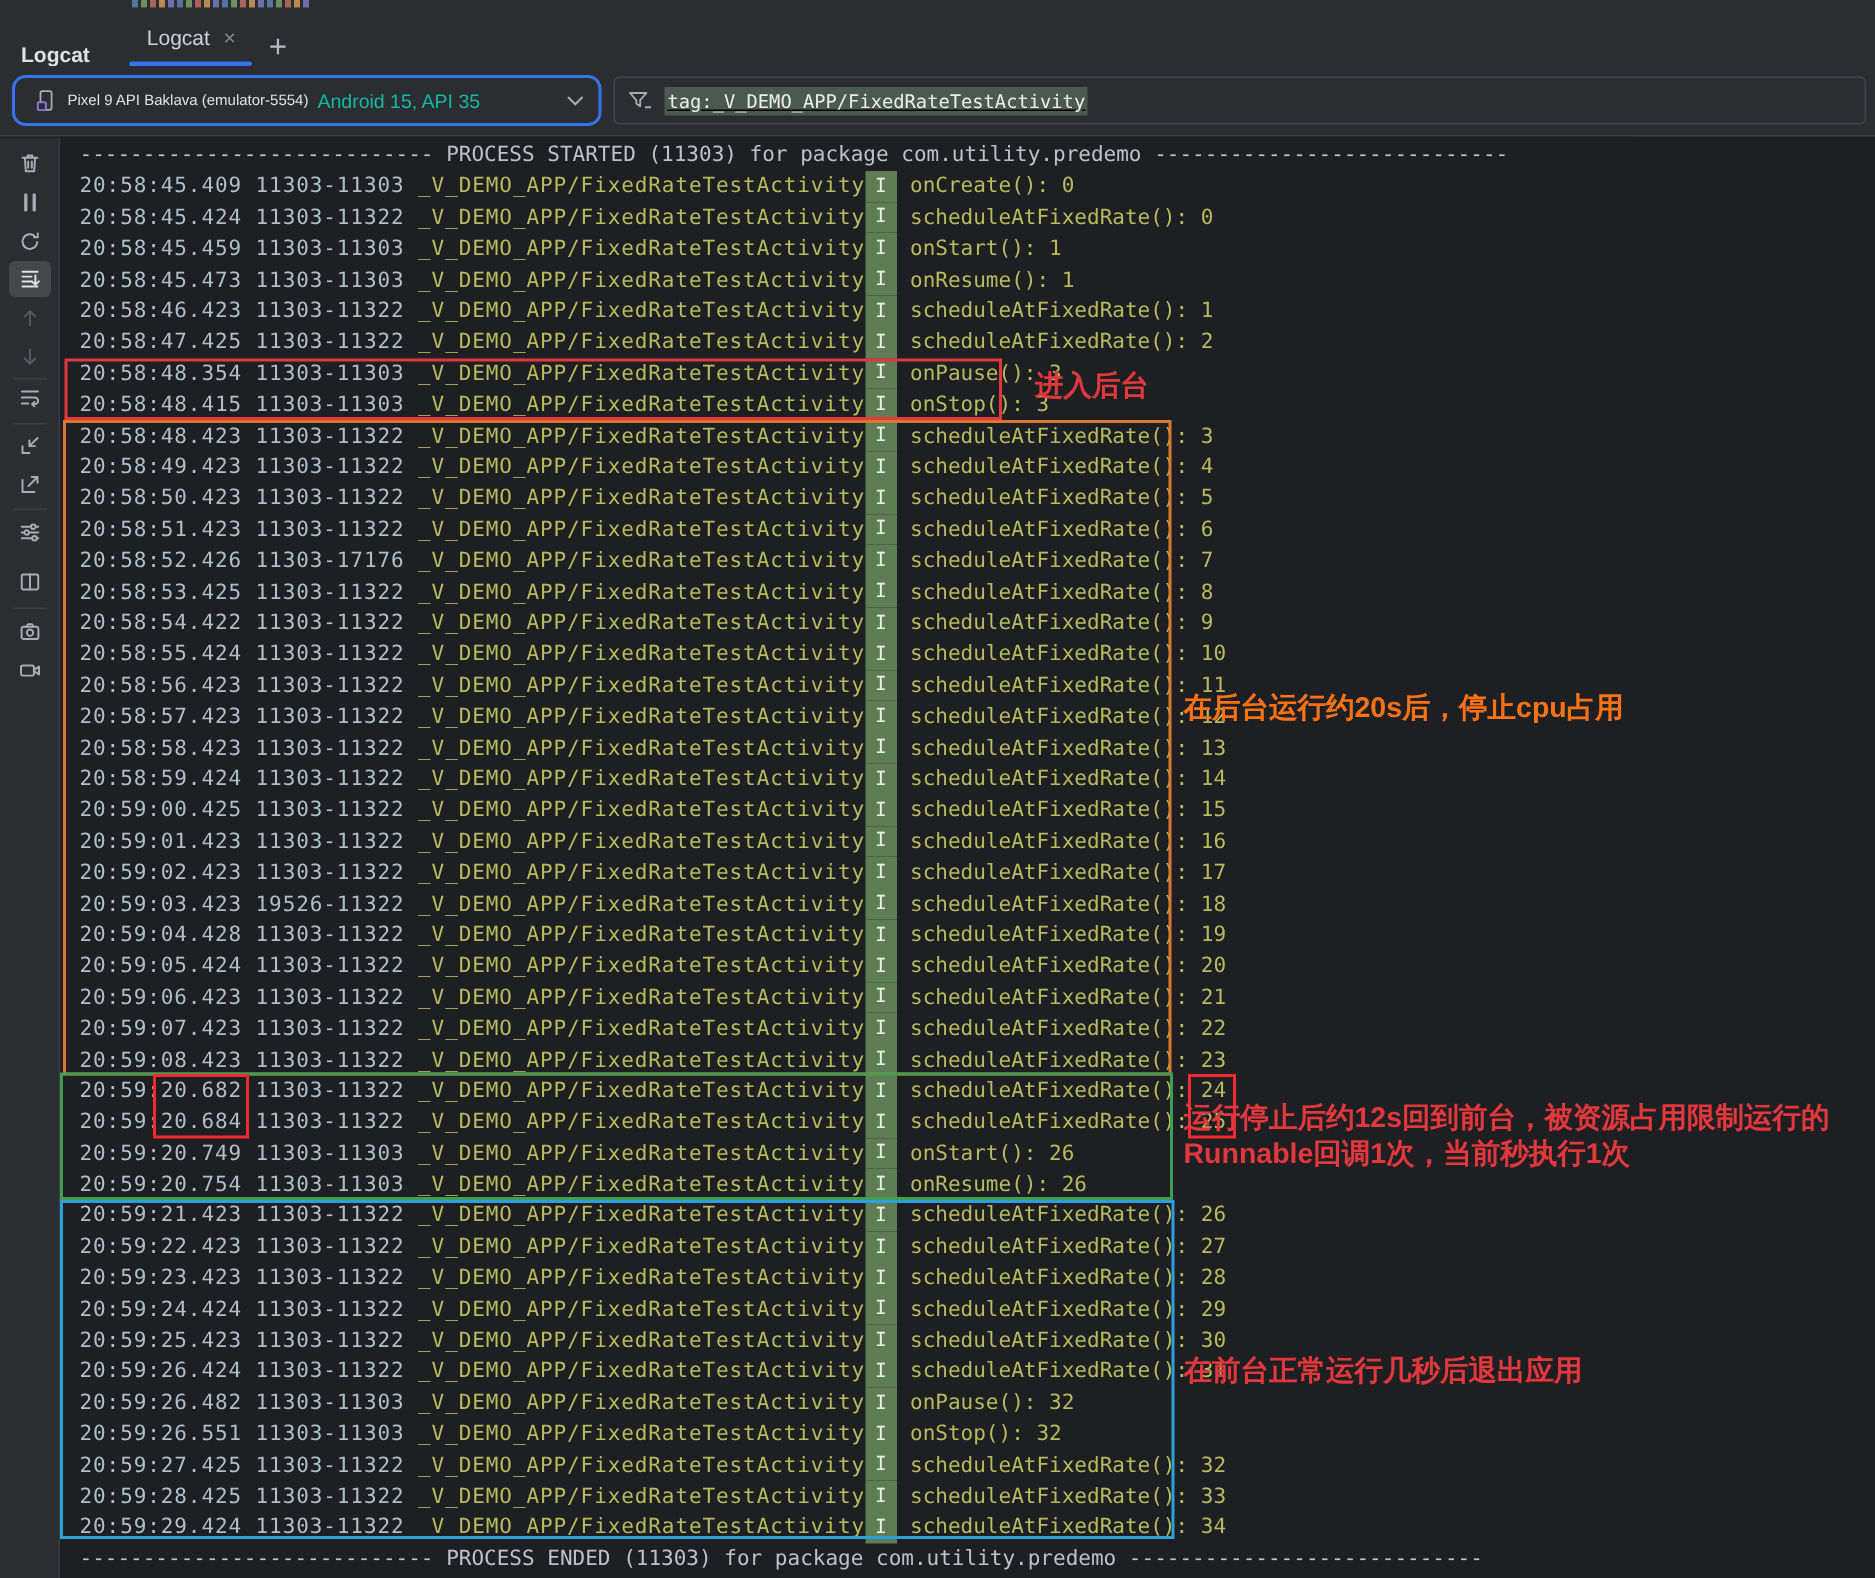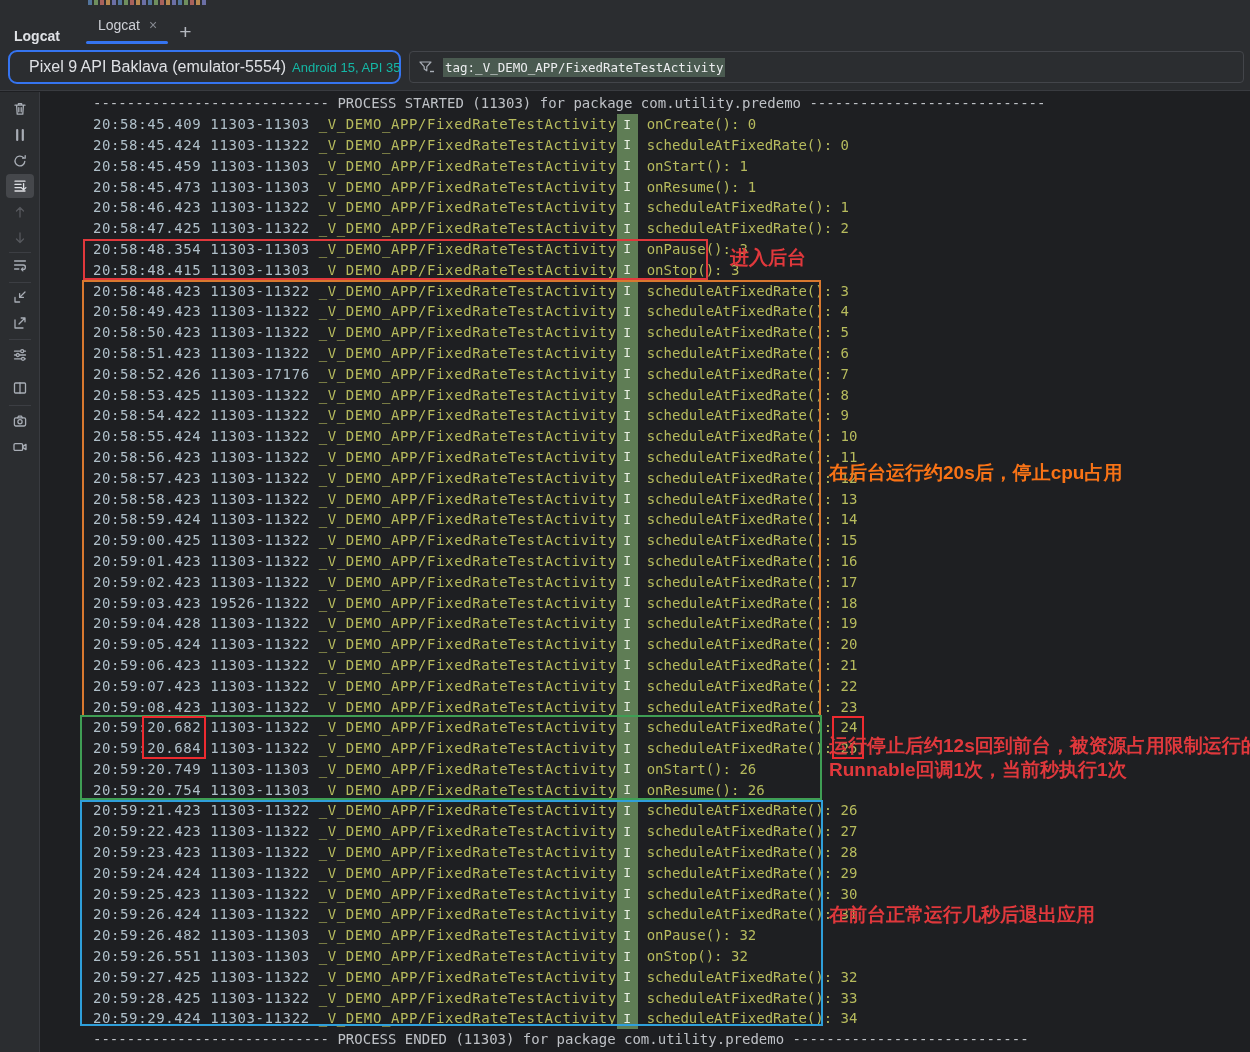--- a/index.html
+++ b/index.html
@@ -21,41 +21,41 @@
   .tab-close { margin-left:9px; font-size:14px; color:#868A91; line-height:1; }
   .tab-underline { position:absolute; left:-2px; bottom:0; width:82px; height:3px; border-radius:2px; }
   .tab-add { margin-left:12px; font-size:21px; font-weight:300; color:#B4B8BF; cursor:pointer; }
 
   
   .toolbar-row { position:absolute; left:0; top:44px; width:1250px; height:47px; background:#2B2D30;
                  border-bottom:1px solid #393B40; }
   .device-selector { position:absolute; left:8px; top:6px; width:393px; height:34px;
     border:2px solid #3574F0; border-radius:9px; background:#2B2D30;
     display:flex; align-items:center; padding:0 10px 0 12px; cursor:pointer; }
-  .dev-name { font-size:16px; color:#DFE1E5; margin-left:7px; white-space:nowrap; }
+  .dev-name { font-size:10px; color:#DFE1E5; margin-left:7px; white-space:nowrap; }
   .dev-details { font-size:13px; color:#14b8a6; margin-left:6px; white-space:nowrap; }
   .dev-chevron { margin-left:auto; }
   .filter-field { position:absolute; left:409px; top:7px; width:835px; height:32px;
     border:1px solid #43454A; border-radius:4px; background:#2B2D30;
-    display:flex; align-items:center; padding:0 8px; cursor:text; }
+    display:flex; align-items:center; padding:0 8px; cursor:text;text-decoration:underline; }
   .filter-text { margin-left:8px; font-family:"DejaVu Sans Mono", monospace; font-size:12.5px;
     color:#ECEDEF; background:#4A5A50; padding:2px 2px; white-space:pre; }
 
   
   .side-rail { position:absolute; left:0; top:92px; width:40px; height:960px; background:#2B2D30;
                border-right:1px solid #393B40; }
   .rail-btn { position:absolute; left:6px; width:28px; height:24px; border-radius:4px;
               display:flex; align-items:center; justify-content:center; cursor:pointer; }
   .rail-btn.selected { background:#45474B; }
   .rail-btn svg { stroke:#A8ADB5; fill:none; stroke-width:1.3; stroke-linecap:round; stroke-linejoin:round; }
   .rail-btn.dim svg { stroke:#56585D; }
   .rail-sep { position:absolute; left:9px; width:22px; height:1px; background:#3C3E43; }
 
   
-  .log-area { position:absolute; left:40px; top:91px; width:1050px; height:961px; background:#1E1F22;margin-left:40px; }
+  .log-area { position:absolute; left:40px; top:91px; width:1050px; height:961px; background:#1E1F22; }
   #log-rows { position:absolute; left:0; top:0; width:100%; padding-top:2px; }
   .log-row { height:20.8px; display:flex; align-items:center; padding-left:13px;
              font-family:"DejaVu Sans Mono", monospace; font-size:14px; white-space:pre; }
   .meta { color:#AFBFC9; letter-spacing:0.6px; }
   .tag  { color:#B7BB5D; letter-spacing:0.6px; }
   .lvl  { width:21px; align-self:stretch; display:flex; align-items:center; justify-content:center;
           background:#5F7D55; color:#E9EFE3; font-size:13px; }
   .msg  { color:#B7BB5D; margin-left:9px; letter-spacing:0; }
   .proc { color:#BEC1C6; letter-spacing:0; }
 

